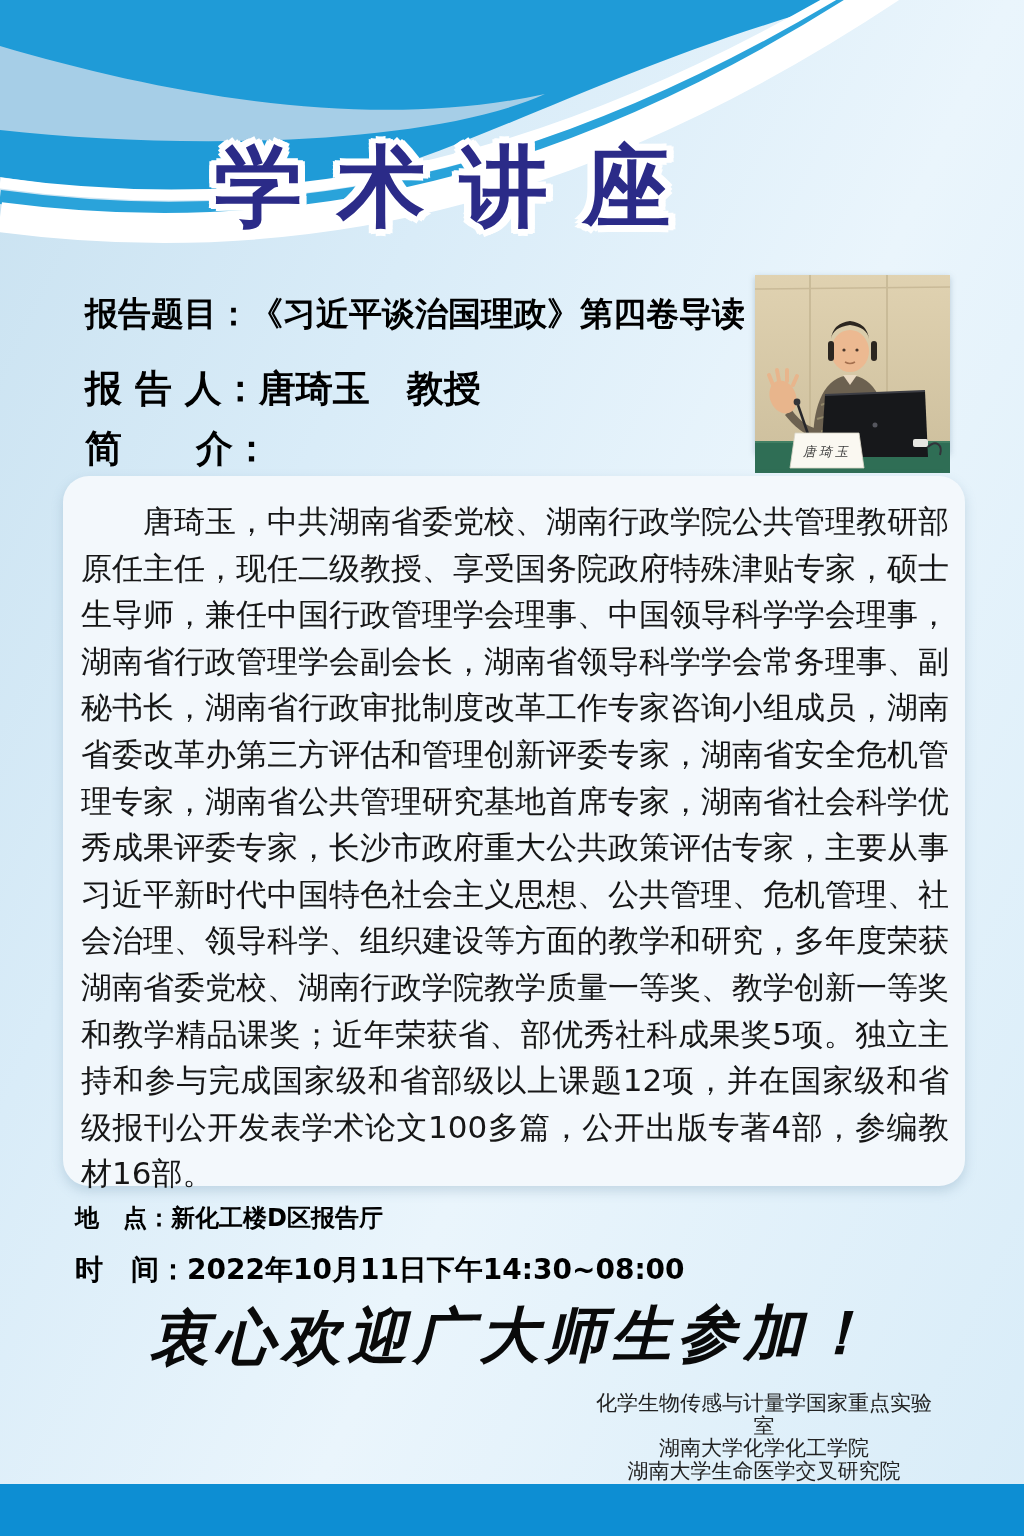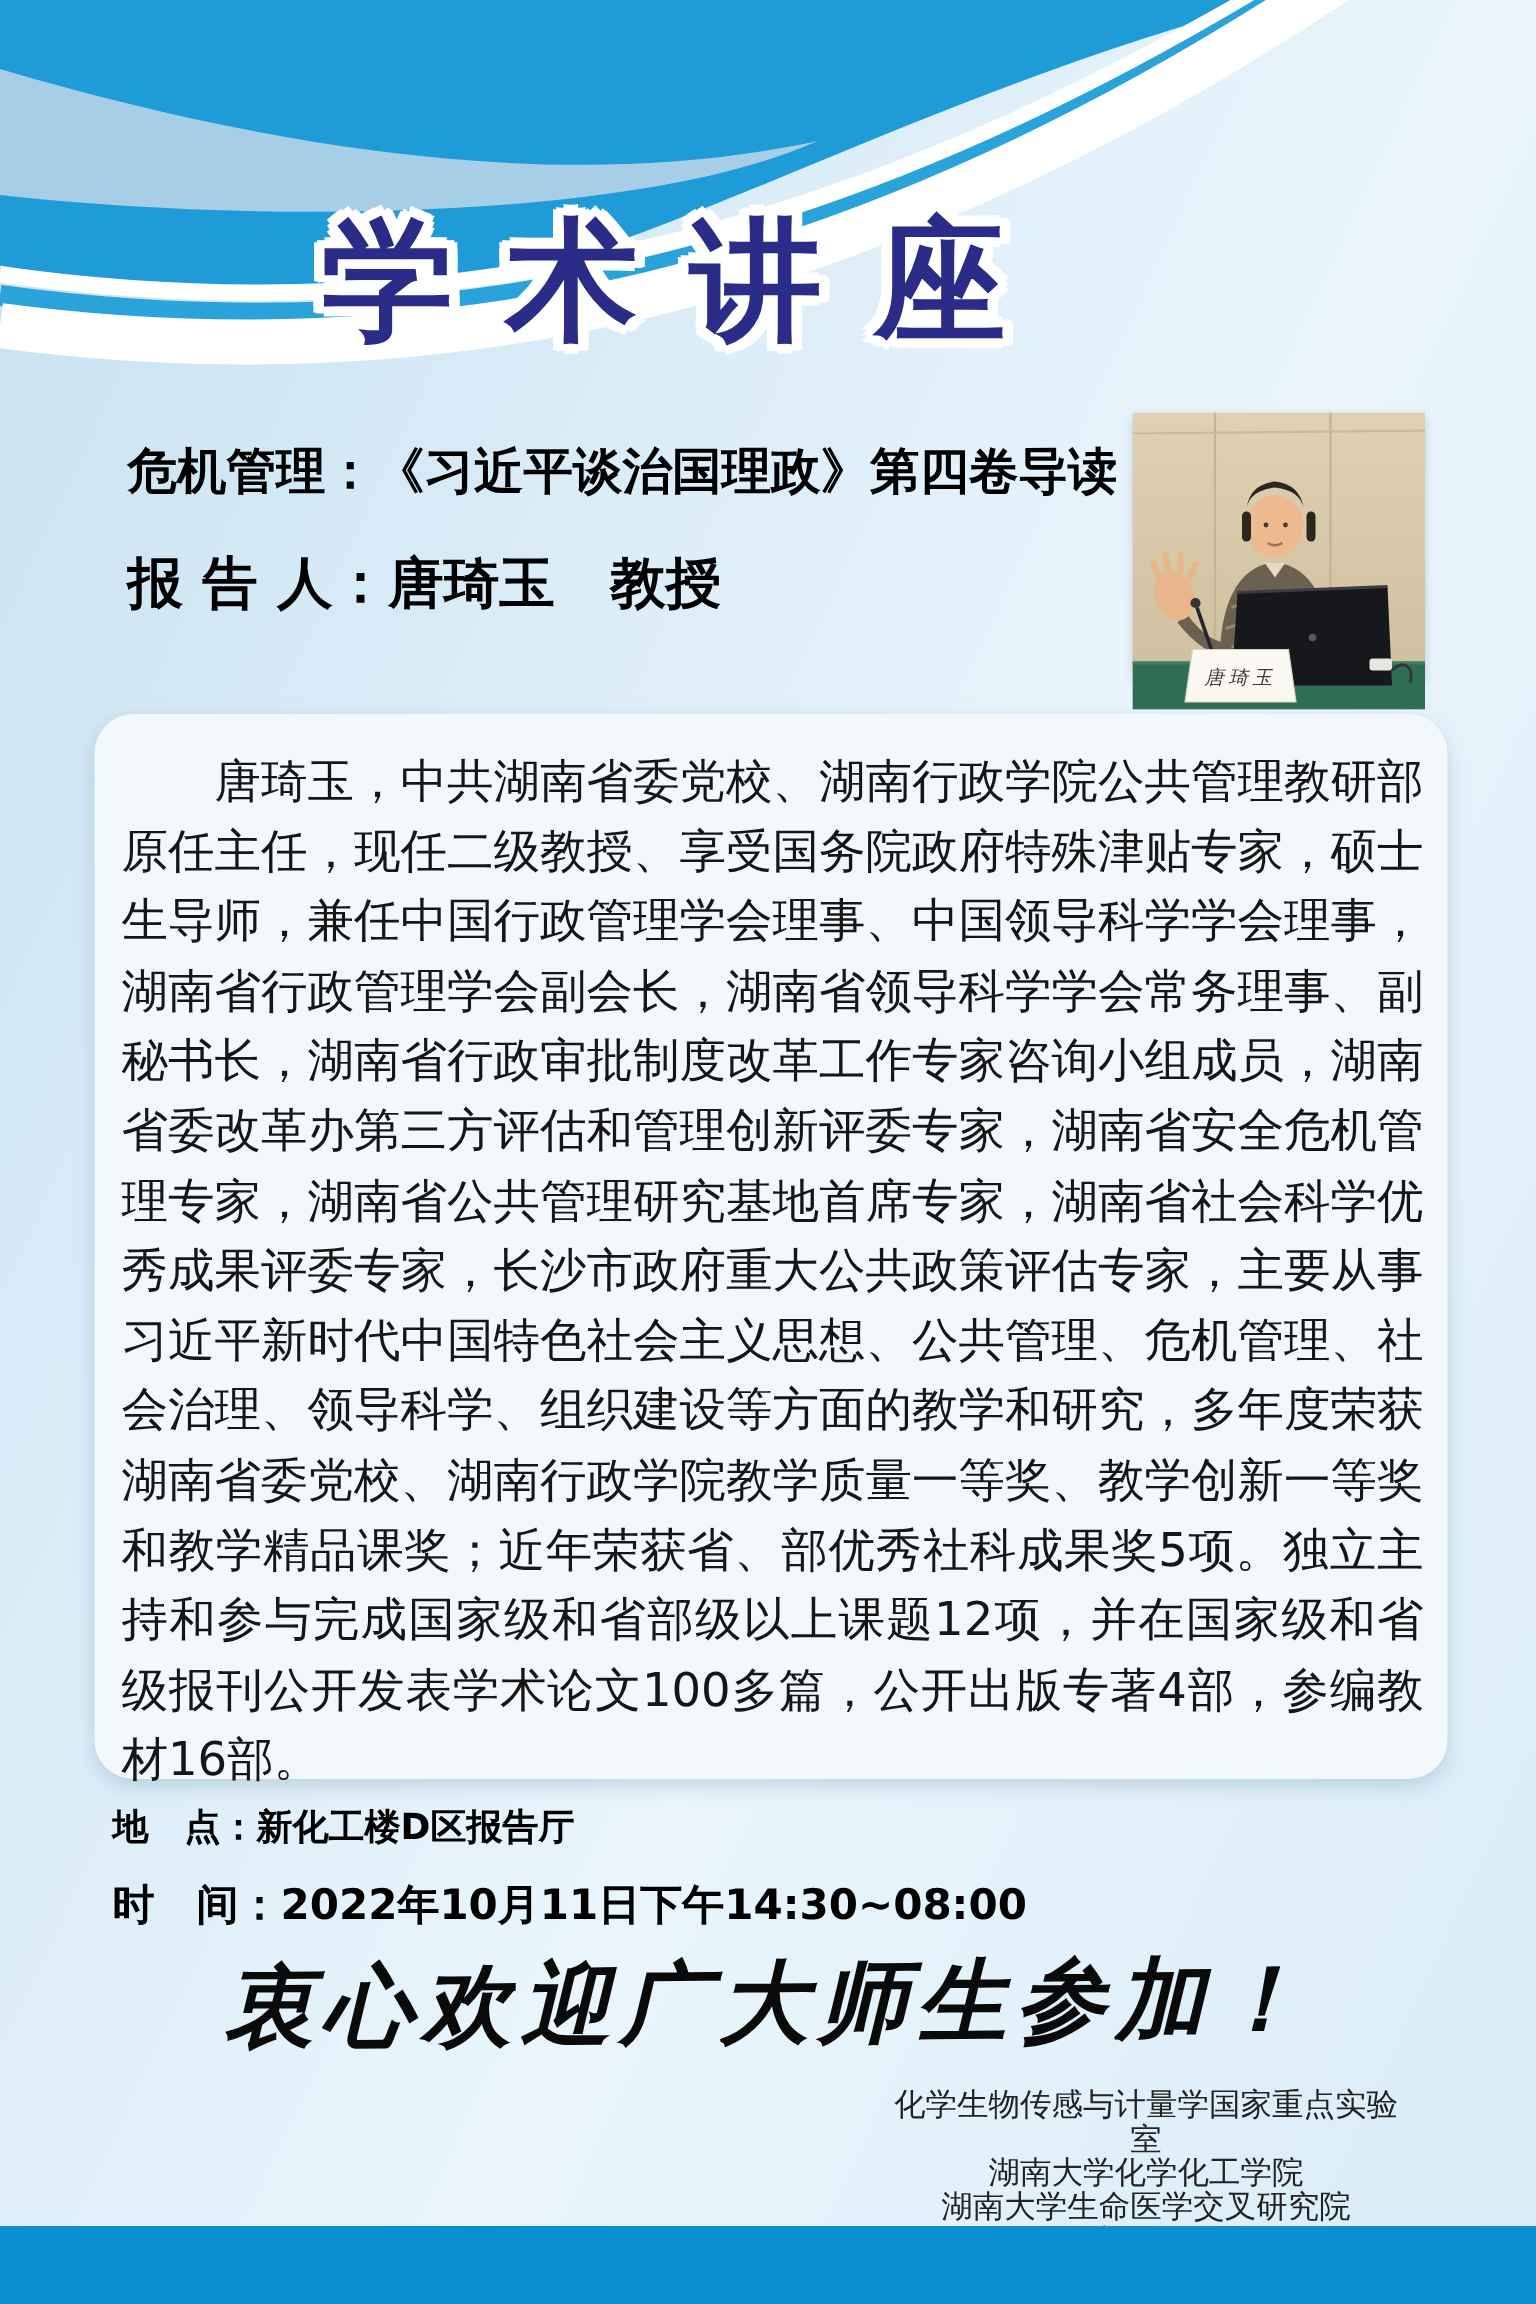--- a/index.html
+++ b/index.html
@@ -62,24 +62,27 @@
     <path d="M0,0 H850 C630,58 470,152 330,186 C230,205 95,192 0,177 Z" fill="#1f9bd7"></path>
     <path d="M0,46 C170,96 370,132 545,94 C430,146 180,150 0,130 Z" fill="#a6cee7"></path>
     <path d="M0,183 C310,226 570,154 852,-12" fill="none" stroke="#ffffff" stroke-width="11"></path>
     <path d="M0,197 C316,240 585,165 876,-16" fill="none" stroke="#2aa3da" stroke-width="14"></path>
     <path d="M0,217 C325,260 610,178 908,-24" fill="none" stroke="#ffffff" stroke-width="30"></path>
   </svg>
 
   <div class="abs title">学 术 讲 座</div>
 
   <div class="abs row-topic">
-    <span class="label">危机管理：</span><span>《习近平谈治国理政》第四卷导读</span>
+    <span class="label">报告题目：</span><span>《习近平谈治国理政》第四卷导读</span>
   </div>
   <div class="abs row-speaker">
     <span class="label">报 告 人：</span><span>唐琦玉　教授</span>
+  </div>
+  <div class="abs row-intro">
+    <span class="label">简　　介：</span>
   </div>
 
   <div class="abs photo">
     <svg viewBox="0 0 195 198" width="195" height="198" aria-hidden="true">
       <defs>
         <linearGradient id="wood" x1="0" y1="0" x2="0" y2="1">
           <stop offset="0" stop-color="#e0d2b1"></stop>
             <stop offset="1" stop-color="#ccbe9c"></stop>
         </linearGradient>
       </defs>

